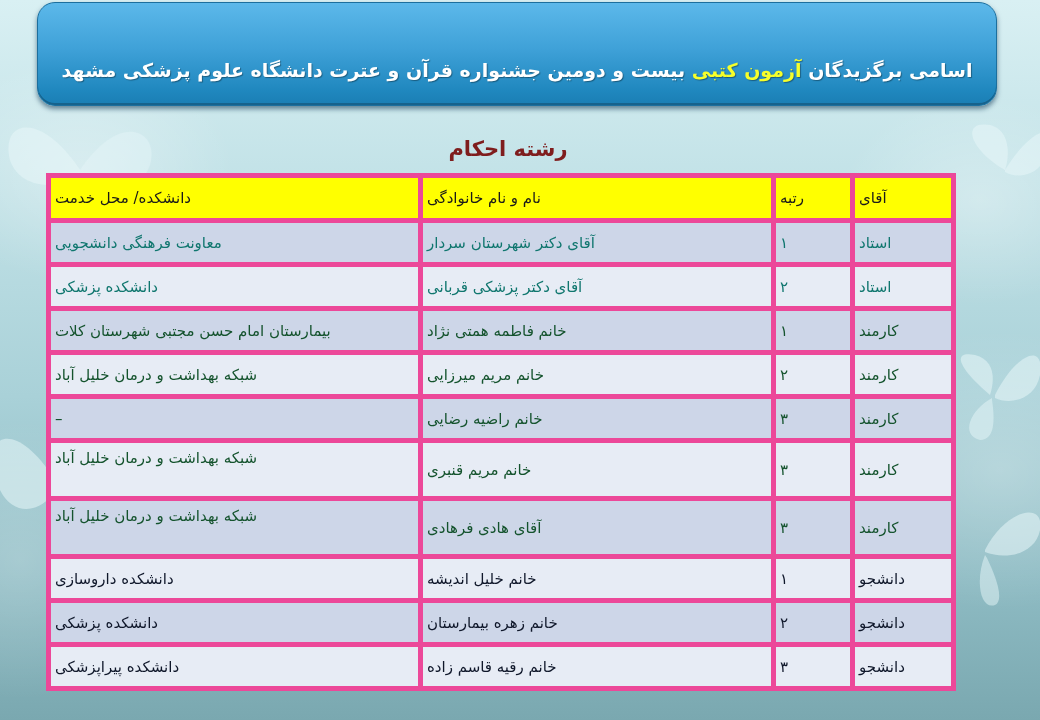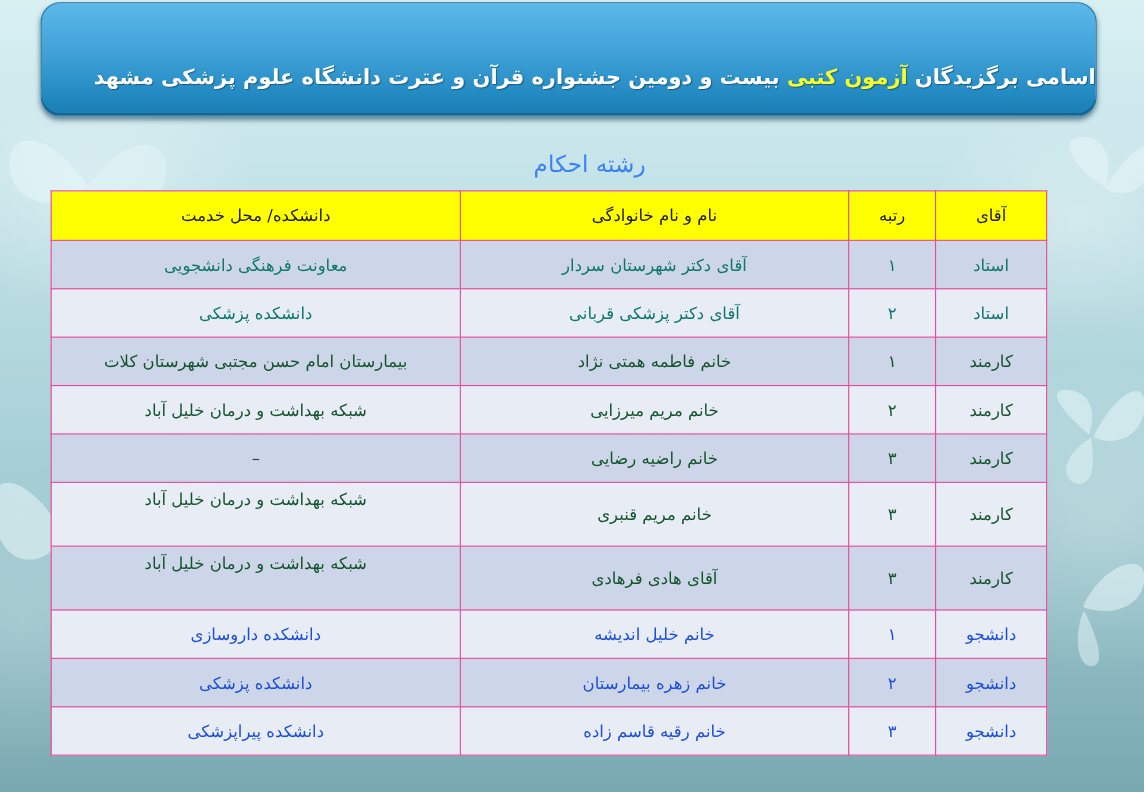--- a/index.html
+++ b/index.html
@@ -37,58 +37,59 @@
       border-radius: 18px;
       background: linear-gradient(180deg, #5cb8ea 0%, #3fa1d8 45%, #2088bf 85%, #1a7eb4 100%);
       box-shadow: 0 3px 5px rgba(10, 50, 80, 0.55), inset 0 -2px 0 #16628c;
       border: 1px solid #1c6f9e;
       box-sizing: border-box;
     }
     .banner-title {
       position: absolute;
       left: 0; right: 0;
       top: 56px;
+      text-align: center;
       direction: rtl;
       font-family: "DejaVu Sans", sans-serif;
       font-weight: bold;
       font-size: 19px;
       color: #ffffff;
       text-shadow: 1px 1px 1px rgba(0,0,0,0.35);
       white-space: nowrap;
     }
     .banner-title .highlight {
       color: #f6ff2a;
     }
     .section-title {
       position: absolute;
-      left: 416px;
+      left: 388px;
       width: 240px;
       top: 137px;
       text-align: center;
       direction: rtl;
-      font-weight: normal;
+      font-weight: bold;
       font-size: 21px;
-      color: #3b82f6;
+      color: #7f1d1d;
     }
     .table-wrap {
       position: absolute;
       left: 46px;
       top: 173px;
       width: 905px;
     }
     table {
       border-collapse: collapse;
       width: 905px;
       direction: rtl;
       table-layout: fixed;
       font-family: "DejaVu Sans", sans-serif;
     }
     th, td {
-      border: 1px solid #ec4899;
-      text-align: center;
+      border: 5px solid #ec4899;
+      text-align: left;
       padding: 0 4px;
       font-size: 15px;
       box-sizing: border-box;
       margin-top: 48px;
     }
     th {
       background: #ffff00;
       color: #1a1a1a;
       font-weight: normal;
       height: 45px;
@@ -99,21 +100,21 @@
     tr.odd td { background: #cdd6e8; }
     tr.even td { background: #e7ecf5; }
     tr.tall td { height: 58px; }
     tr.tall td.place { vertical-align: top; padding-top: 6px; }
     col.c-group { width: 101px; }
     col.c-rank { width: 79px; }
     col.c-name { width: 353px; }
     col.c-place { width: 372px; }
     .t-blue { color: #0f766e; }
     .t-black { color: #14532d; }
-    .t-green { color: #1d4ed8; }
+    .t-green { color: #0f172a; }
   </style>
 </head>
 <body>
 
 <div class="bg-glow"></div>
 
 <svg class="butterfly" style="left:0px;top:100px;" width="160" height="140" viewBox="0 0 160 140">
   <path d="M80 70 C40 10, 0 20, 10 60 C20 90, 60 90, 80 75 Z" fill="#e8f7f9"></path>
   <path d="M80 70 C120 10, 160 30, 150 65 C140 95, 100 90, 80 75 Z" fill="#e8f7f9" opacity="0.7"></path>
 </svg>

